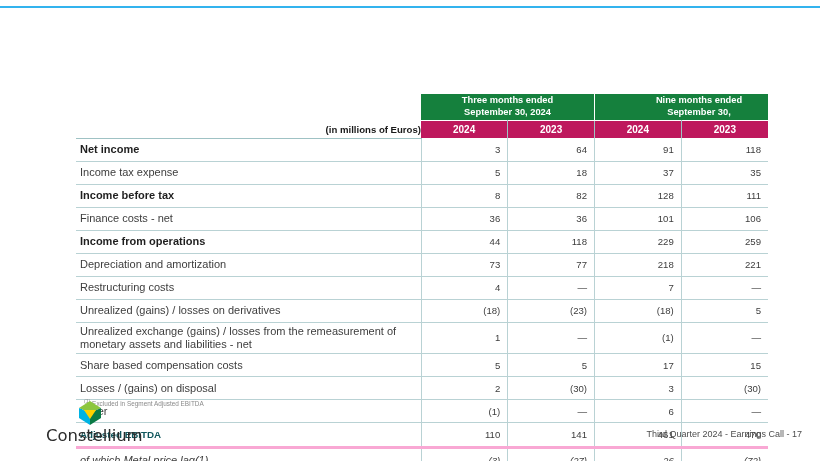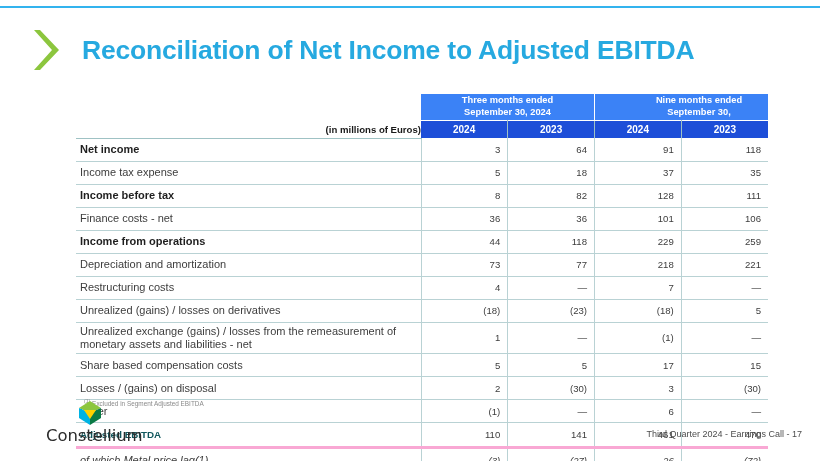--- a/index.html
+++ b/index.html
@@ -66,33 +66,33 @@
   }
   table.fin td, table.fin th {
     padding: 0;
     vertical-align: middle;
   }
   col.c-label { width: 345px; }
   col.c-num   { width: 86.75px; }
 
   
   .hdr-group {
-    background: #3b82f6;
+    background: #15803d;
     color: #ffffff;
     font-size: 9.3px;
     font-weight: bold;
     text-align: center;
     line-height: 1.25;
     height: 26px;
     padding: 2px 3px;
     border-right: 1px solid #ffffff;
   }
   .hdr-group.last { border-right: none; padding-left: 35px; }
   .hdr-year {
-    background: #1d4ed8;
+    background: #be185d;
     color: #ffffff;
     font-size: 10px;
     font-weight: bold;
     text-align: center;
     height: 17px;
     border-right: 1px solid #9fc2c4;
     border-top: 1px solid #ffffff;
   }
   .hdr-year.last { border-right: none; }
   .units-cell {
@@ -184,26 +184,20 @@
     color: #4d4d4d;
   }
 </style>
 </head>
 <body>
 
 <div id="slide">
 
   <div class="top-rule"></div>
 
-  <div class="title-block">
-    <svg class="chevron" viewBox="0 0 34 44">
-      <polygon points="4,2 10,2 29,22 10,42 4,42 22,22" fill="#8cc63e"></polygon>
-    </svg>
-    <div class="title-text">Reconciliation of Net Income to Adjusted EBITDA</div>
-  </div>
 
   <div class="table-wrap">
     <table class="fin">
       <colgroup>
         <col class="c-label">
           <col class="c-num">
           <col class="c-num">
           <col class="c-num">
           <col class="c-num">
       </colgroup>

